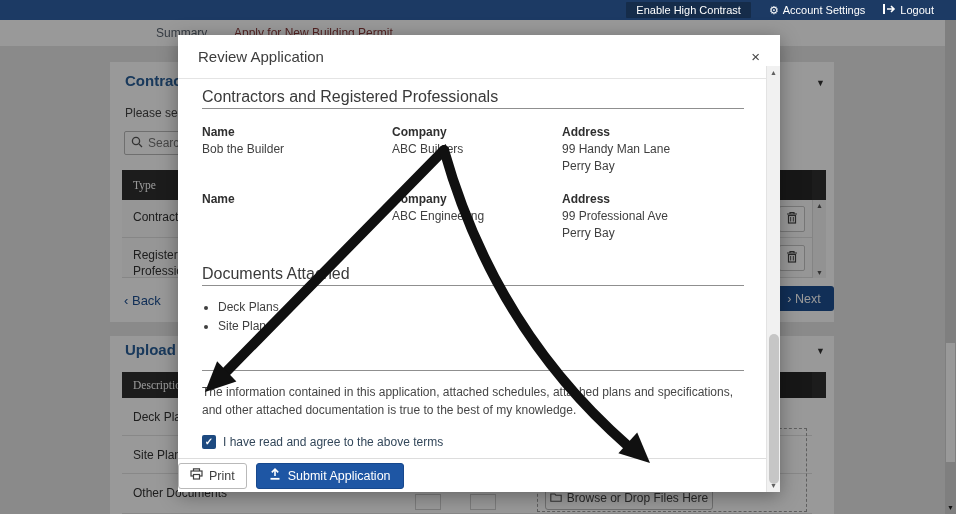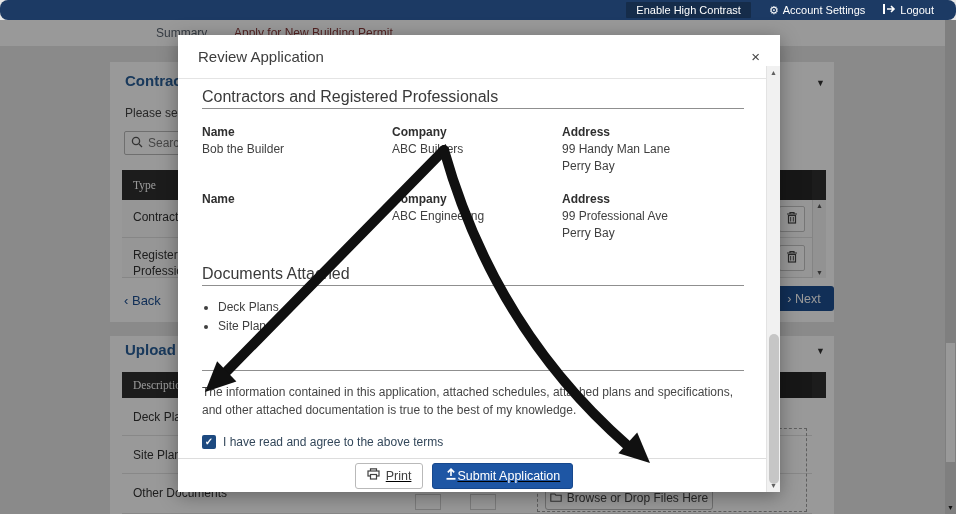--- a/index.html
+++ b/index.html
@@ -1,21 +1,21 @@
 <!DOCTYPE html>
 <html><head>
 <meta charset="utf-8">
 <style>
   * { margin:0; padding:0; box-sizing:border-box; }
   html,body { width:956px; height:514px; overflow:hidden; }
   body { position:relative; font-family:"Liberation Sans", sans-serif; background:#e6e6e6; }
 
   
   .topbar { position:absolute; top:0; left:0; width:956px; height:20px; background:#1c3a64;
-            display:flex; justify-content:flex-end; align-items:center; gap:18px; padding-right:22px; z-index:10;border-radius:8px; }
+            display:flex; justify-content:flex-end; align-items:center; gap:18px; padding-right:22px; z-index:10; }
   .topbar .item { color:#fff; font-size:11px; display:flex; align-items:center; gap:4px; cursor:pointer; white-space:nowrap; }
   .hc-pill { background:#152c4a; padding:2px 10px; border-radius:1px; }
 
   
   .page { position:absolute; inset:0; z-index:1; }
   .tabbar { position:absolute; top:20px; left:0; width:956px; height:26px; background:#ffffff; }
   .tab-summary { position:absolute; left:124px; top:6px; font-size:12px; color:#5a6470; cursor:pointer;margin-left:32px; }
   .tab-active  { position:absolute; left:234px; top:6px; font-size:12px; color:#8a3a3a; cursor:pointer; }
   .tab-underline { position:absolute; left:228px; top:21px; width:182px; height:3px; background:#b04040; }
 
@@ -86,25 +86,25 @@
   .chk { width:14px; height:14px; background:#1d4a80; border-radius:2px; color:#fff; font-size:10px; font-weight:bold;
          display:flex; align-items:center; justify-content:center; cursor:pointer; }
   .agree-label { font-size:12px; color:#33475a; }
 
   .modal-scrollbar { position:absolute; top:31px; bottom:0; right:0; width:14px; background:#f1f1f1; border-left:1px solid #e3e3e3; }
   .modal-scrollbar .up, .modal-scrollbar .dn { position:absolute; left:0; width:100%; text-align:center; font-size:7px; color:#606060; }
   .modal-scrollbar .up { top:3px; } .modal-scrollbar .dn { bottom:3px; }
   .modal-scrollbar .thumb { position:absolute; left:2px; top:268px; width:10px; height:150px; background:#c6c6c6; border-radius:5px; }
 
   .modal-footer { position:absolute; bottom:0; left:0; right:14px; height:34px; border-top:1px solid #ddd; background:#fff;
-                  display:flex; justify-content:center; align-items:center; gap:9px; padding-right:16px;text-decoration:underline; }
+                  display:flex; justify-content:flex-start; align-items:center; gap:9px; padding-right:16px; }
   .btn-print { height:26px; padding:0 11px; background:#fff; border:1px solid #b9b9b9; border-radius:3px; font-size:12.5px;
                color:#3f3f3f; display:flex; align-items:center; gap:6px; cursor:pointer; font-family:"Liberation Sans",sans-serif; }
   .btn-submit { height:26px; padding:0 12px; background:#1e56a4; border:1px solid #17488d; border-radius:3px; font-size:12.5px;
-                color:#fff; display:flex; align-items:center; gap:0; cursor:pointer; font-family:"Liberation Sans",sans-serif; }
+                color:#fff; display:flex; align-items:center; gap:7px; cursor:pointer; font-family:"Liberation Sans",sans-serif; }
 
   .arrow-svg { position:absolute; inset:0; z-index:40; pointer-events:none; }
 </style>
 </head>
 <body>
 
 <div class="topbar">
   <div class="item hc-pill">
     <span>Enable High Contrast</span>
   </div>

